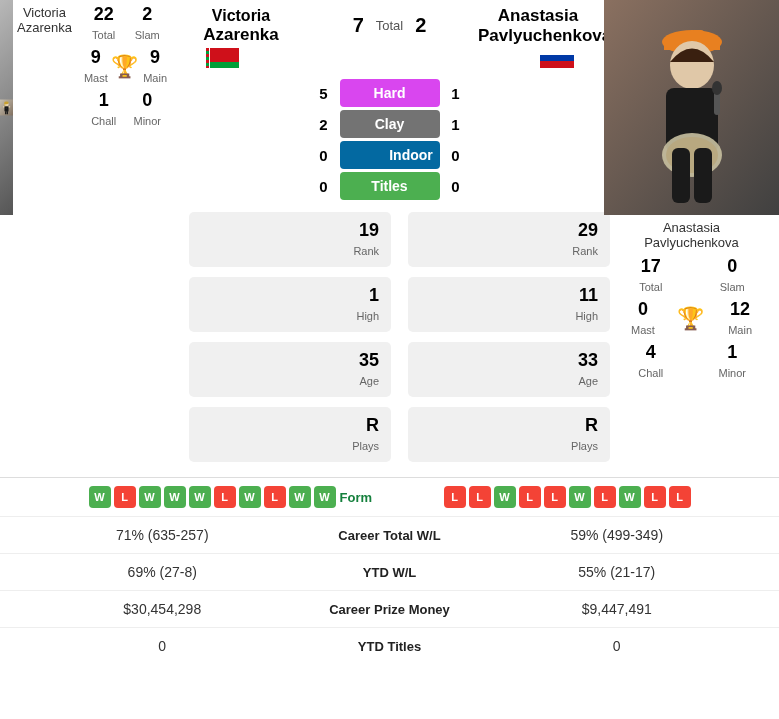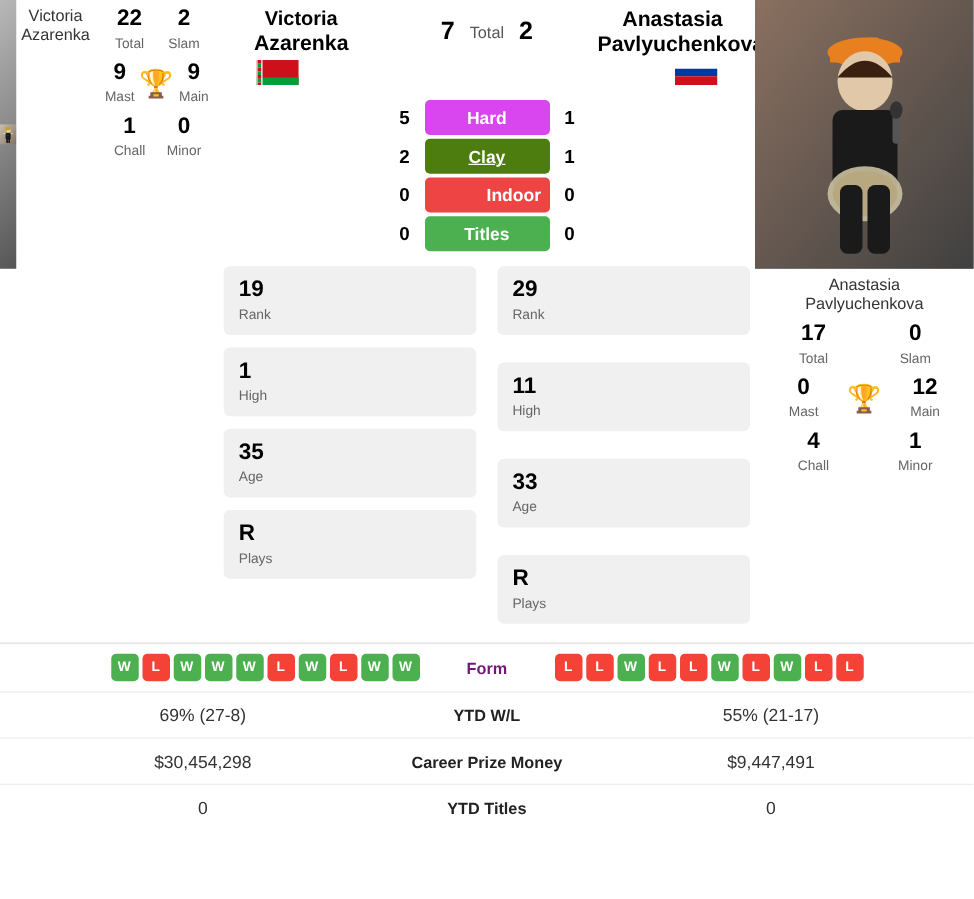--- a/index.html
+++ b/index.html
@@ -35,22 +35,22 @@
       height: 28px;
       border-radius: 4px;
       color: #fff;
       font-size: 14px;
       font-weight: 600;
       display: flex;
       align-items: center;
       justify-content: center;
     }
     .surface-hard { background: #d946ef; }
-    .surface-clay { background: #4d7c0f; text-decoration: underline; }
-    .surface-indoor { background: #ef4444; padding-left: 43px; }
+    .surface-clay { background: #737373; }
+    .surface-indoor { background: #0369a1; padding-left: 43px; }
     .surface-grass { background: #4CAF50; }
 
     .stat-cell {
       text-align: center;
     }
     .stat-cell .val {
       font-size: 18px;
       font-weight: 700;
       display: block;
     }
@@ -79,24 +79,24 @@
     }
 
     .form-left {
       flex: 1;
       display: flex;
       gap: 3px;
       justify-content: flex-end;
     }
     .form-center {
       width: 100px;
-      text-align: center;
+      text-align: left;
       font-size: 13px;
       font-weight: 600;
-      color: #701a75;
+      color: #15803d;
     }
     .form-right {
       flex: 1;
       display: flex;
       gap: 3px;
       justify-content: flex-start;
     }
 
     .form-badge {
       width: 22px;
@@ -190,22 +190,22 @@
 
     .player-stats-area {
       padding: 4px 8px;
     }
 
     
     .center-stat-block {
       background: #f0f0f0;
       border-radius: 5px;
       padding: 8px 12px;
-      text-align: left;
-      margin: 3px 0;
+      text-align: right;
+      margin: 3px 10px;
       width: 100%;
     }
     .center-stat-block .csv {
       font-size: 18px;
       font-weight: 700;
       display: block;
     }
     .center-stat-block .csl {
       font-size: 11px;
       color: #666;
@@ -381,21 +381,21 @@
           <div class="center-stat-block">
             <span class="csv">35</span>
             <span class="csl">Age</span>
           </div>
           <div class="center-stat-block">
             <span class="csv">R</span>
             <span class="csl">Plays</span>
           </div>
         </div>
 
-        <div style="display:flex;flex-direction:column;gap:16px;width:48%;">
+        <div style="display:flex;flex-direction:column;gap:4px;width:48%;">
           <div class="center-stat-block">
             <span class="csv">29</span>
             <span class="csl">Rank</span>
           </div>
           <div class="center-stat-block">
             <span class="csv">11</span>
             <span class="csl">High</span>
           </div>
           <div class="center-stat-block">
             <span class="csv">33</span>
@@ -512,20 +512,25 @@
           <div class="form-badge form-l">L</div>
           <div class="form-badge form-l">L</div>
           <div class="form-badge form-w">W</div>
           <div class="form-badge form-l">L</div>
           <div class="form-badge form-w">W</div>
           <div class="form-badge form-l">L</div>
           <div class="form-badge form-l">L</div>
         </div>
     </div>
 
+    <div class="stat-row">
+      <div class="stat-row-left">71% (635-257)</div>
+      <div class="stat-row-center">Career Total W/L</div>
+      <div class="stat-row-right">59% (499-349)</div>
+    </div>
 
     <div class="stat-row">
       <div class="stat-row-left">69% (27-8)</div>
       <div class="stat-row-center">YTD W/L</div>
       <div class="stat-row-right">55% (21-17)</div>
     </div>
 
     <div class="stat-row">
       <div class="stat-row-left">$30,454,298</div>
       <div class="stat-row-center">Career Prize Money</div>

